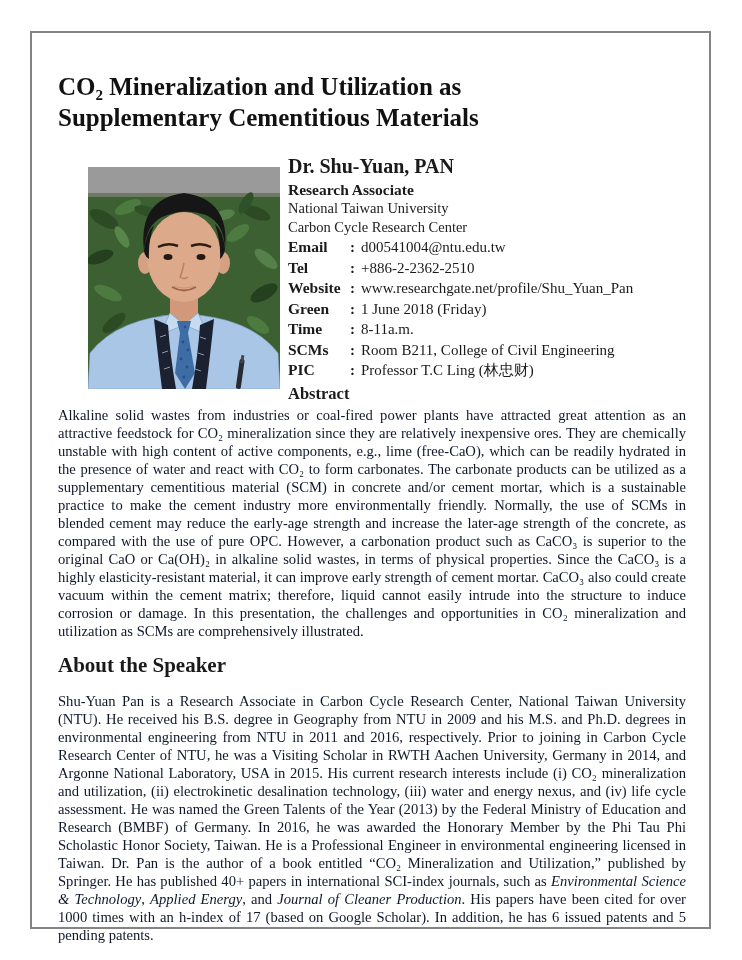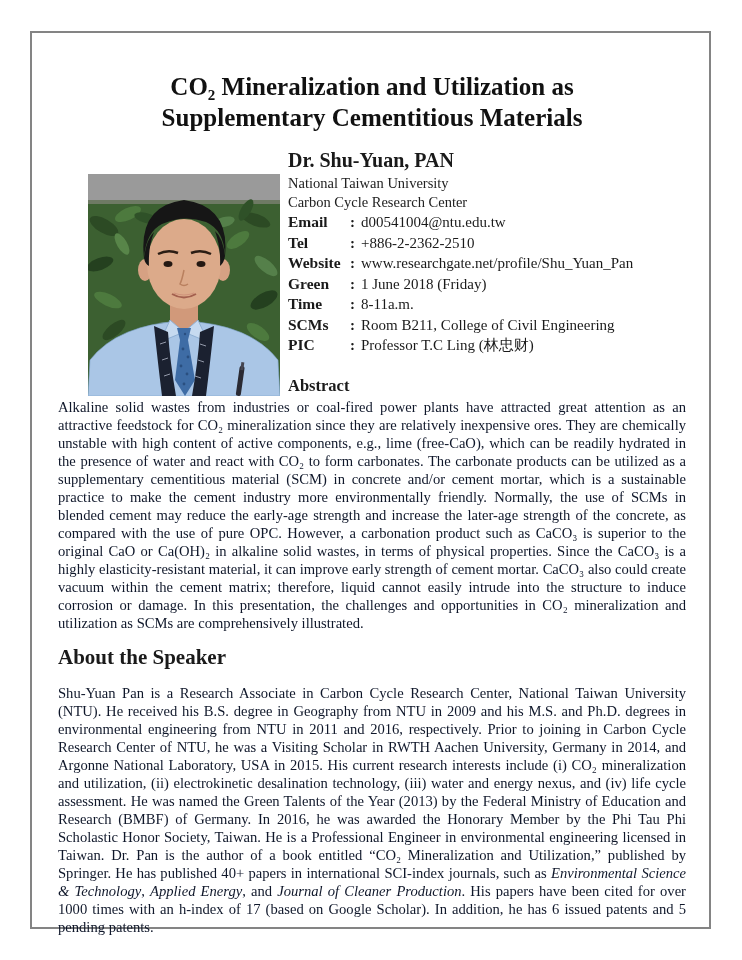--- a/index.html
+++ b/index.html
@@ -9,39 +9,39 @@
     overflow:hidden;
   }
   .frame{
     position:absolute;left:30px;top:31px;width:681px;height:898px;
     border:2px solid #848484;box-sizing:border-box;background:#ffffff;
   }
   .content{
     position:absolute;left:58px;top:31px;width:628px;
   }
   .title{
-    margin:40px 0 14px 0;text-align:center;font-weight:bold;
+    margin:40px 0 20px 0;font-weight:bold;
     font-size:25px;line-height:31px;color:#111;
   }
   .title .tline{display:block;}
-  .top-row{display:flex;align-items:flex-end;}
+  .top-row{display:flex;align-items:center;}
   .photo-wrap{
     margin-left:30px;margin-right:8px;flex:0 0 auto;
     width:192px;height:222px;line-height:0;
   }
   .info{flex:1 1 auto;padding-top:1px;}
   .name{font-size:20px;font-weight:bold;line-height:24px;margin-bottom:2px;}
   .position{font-size:15.5px;font-weight:bold;line-height:19px;}
   .aff{font-size:14.5px;line-height:19px;color:#222;}
   .contact-row{font-size:15px;line-height:20.5px;white-space:nowrap;}
   .clabel{display:inline-block;width:62px;font-weight:bold;font-size:15.5px;}
   .colon{font-weight:bold;margin-right:6px;}
   .cvalue{font-size:15px;}
   .abstract-heading{
-    font-size:16.5px;font-weight:bold;line-height:20px;margin-top:20px;
+    font-size:16.5px;font-weight:bold;line-height:20px;margin-top:3px;
   }
   .para{
     margin:2px 0 0 0;font-size:14.6px;line-height:18px;
     text-align:justify;color:#0f172a;
   }
   .about-heading{
     font-size:21px;font-weight:bold;margin-top:13px;margin-bottom:14px;
   }
   .seg-italic{font-style:italic;}
 </style>
@@ -140,20 +140,21 @@
 
         <path d="M96,96 Q94,106 92,110 Q96,113 100,110" stroke="#b9805f" stroke-width="1.5" fill="none"></path>
 
         <path d="M84,120 Q96,127 108,120" stroke="#a35f4e" stroke-width="2" fill="none"></path>
         <path d="M86,119 Q96,123 106,119" stroke="#c98873" stroke-width="1" fill="none" opacity="0.7"></path>
       </svg>
     </div>
 
     <div class="info">
       <div class="name">Dr. Shu-Yuan, PAN</div>
+      <div class="position">Research Associate</div>
       <div class="aff">National Taiwan University</div>
       <div class="aff">Carbon Cycle Research Center</div>
 
       <div class="contact-row">
         <span class="clabel">Email</span><span class="colon">:</span><span class="cvalue">d00541004@ntu.edu.tw</span>
       </div>
       <div class="contact-row">
         <span class="clabel">Tel</span><span class="colon">:</span><span class="cvalue">+886-2-2362-2510</span>
       </div>
       <div class="contact-row">

